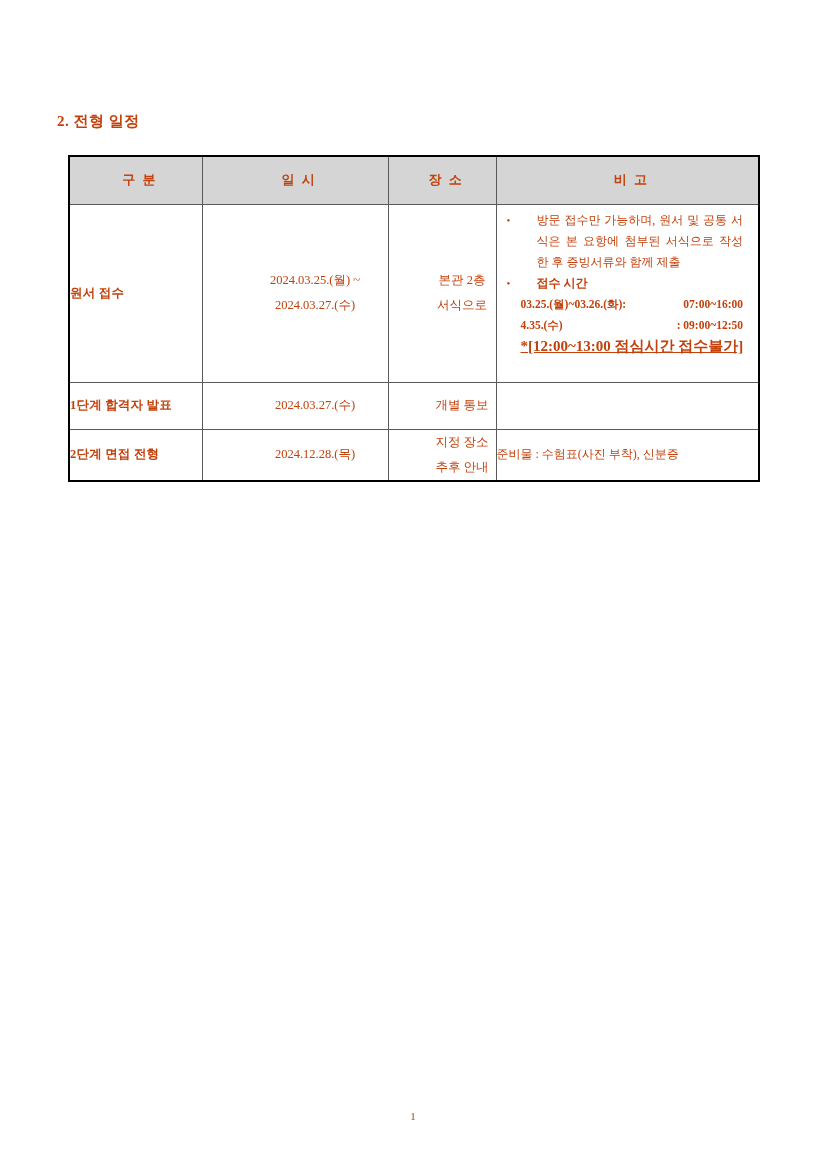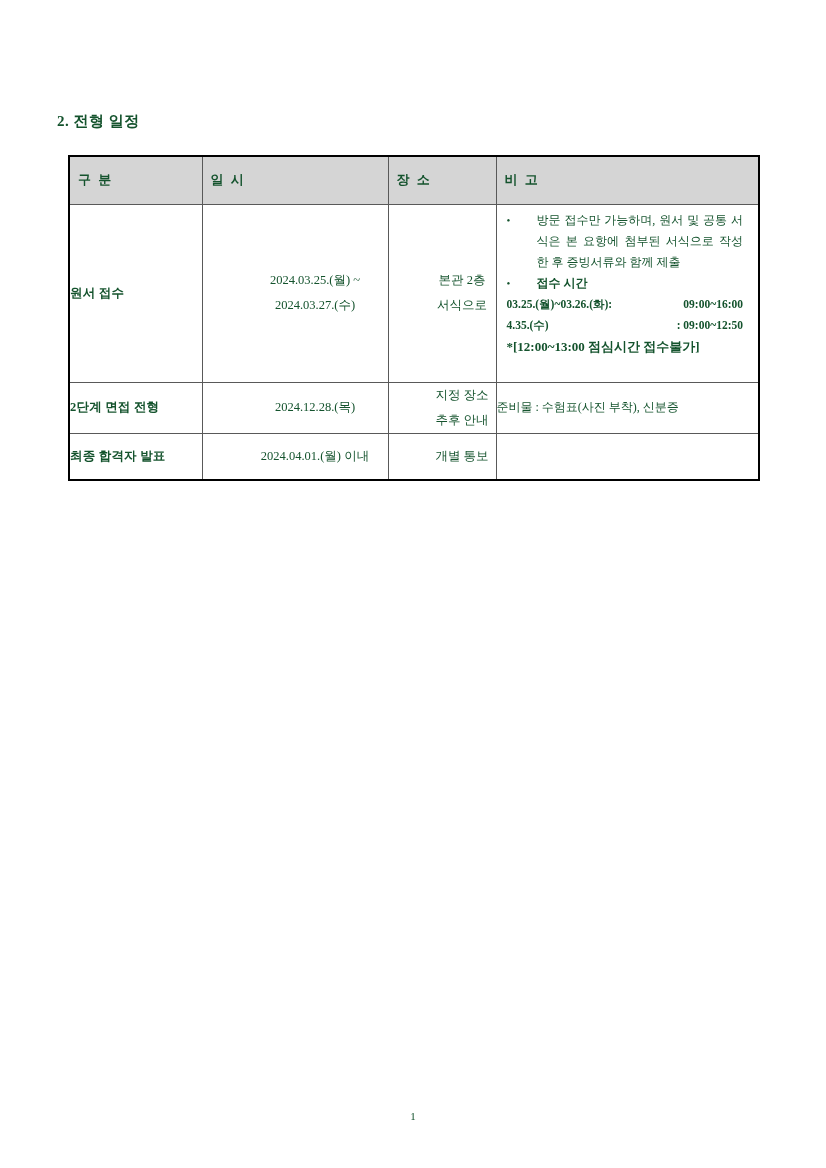--- a/index.html
+++ b/index.html
@@ -6,21 +6,21 @@
     margin: 0;
     padding: 0;
     background: #ffffff;
   }
   .page {
     position: relative;
     width: 826px;
     height: 1168px;
     background: #ffffff;
     font-family: "Liberation Serif", "DejaVu Serif", serif;
-    color: #14532d;
+    color: #c2410c;
     overflow: hidden;
   }
   .doc-title {
     position: absolute;
     left: 57px;
     top: 112px;
     font-size: 15px;
     font-weight: bold;
     letter-spacing: 0.5px;
     white-space: pre;
@@ -43,21 +43,21 @@
     padding: 0;
     overflow: hidden;
   }
   table.sched thead tr { height: 48px; }
   table.sched tbody tr { height: 47px; }
   table.sched tbody tr.r-tall { height: 178px; }
   table.sched th {
     background: var(--header-bg, #d5d5d5);
     font-size: 13px;
     font-weight: bold;
-    text-align: left;
+    text-align: center;
     letter-spacing: 2px;
     padding-left: 8px;
   }
   td.cat {
     font-size: 12.5px;
     font-weight: bold;
     text-align: left;
     vertical-align: middle;
     letter-spacing: 0.2px;
   }
@@ -77,31 +77,32 @@
   .note-inner { height: 170px; overflow: hidden; line-height: 21px; }
   .bi { display: flex; }
   .bu {
     flex: 0 0 12px;
     text-align: center;
     font-size: 11px;
   }
   .bt { flex: 1 1 auto; margin-left: 22px; }
   .just { text-align: justify; }
   .bold { font-weight: bold; }
-  .tblock { margin-left: 4px; }
+  .tblock { margin-left: 18px; }
   .tline {
     display: flex;
     justify-content: space-between;
     font-weight: bold;
     white-space: pre;
     font-size: 11.5px;
   }
   .lunch {
     font-weight: bold;
-    font-size: 13px;
+    font-size: 15px;
+    text-decoration: underline;
     white-space: pre;
   }
   .pageno {
     position: absolute;
     left: 0;
     right: 0;
     top: 1110px;
     text-align: center;
     font-size: 11px;
   }
@@ -145,54 +146,54 @@
               <span class="bu">•</span>
               <span class="bt just">방문 접수만 가능하며, 원서 및 공통 서식은 본 요항에 첨부된 서식으로 작성한 후 증빙서류와 함께 제출</span>
             </div>
             <div class="bi">
               <span class="bu">•</span>
               <span class="bt bold">접수 시간</span>
             </div>
             <div class="tblock">
               <div class="tline">
                 <span>03.25.(월)~03.26.(화):</span>
-                <span>09:00~16:00</span>
+                <span>07:00~16:00</span>
               </div>
               <div class="tline">
                 <span>4.35.(수)</span>
                 <span>: 09:00~12:50</span>
               </div>
               <div class="lunch">*[12:00~13:00 점심시간 접수불가]</div>
             </div>
           </div>
         </td>
       </tr>
 
+      <tr>
+        <td class="cat">1단계 합격자 발표</td>
+        <td class="mid">
+          <div class="cl">2024.03.27.(수)</div>
+        </td>
+        <td class="mid">
+          <div class="cl">개별 통보</div>
+        </td>
+        <td class="note"></td>
+      </tr>
 
       <tr>
         <td class="cat">2단계 면접 전형</td>
         <td class="mid">
           <div class="cl">2024.12.28.(목)</div>
         </td>
         <td class="mid">
           <div class="cl">지정 장소</div>
           <div class="cl">추후 안내</div>
         </td>
         <td class="note">준비물 : 수험표(사진 부착), 신분증</td>
       </tr>
 
-      <tr>
-        <td class="cat">최종 합격자 발표</td>
-        <td class="mid">
-          <div class="cl">2024.04.01.(월) 이내</div>
-        </td>
-        <td class="mid">
-          <div class="cl">개별 통보</div>
-        </td>
-        <td class="note"></td>
-      </tr>
 
     </tbody>
   </table>
 
   <div class="pageno">1</div>
 
 </div>
 
 </body></html>

